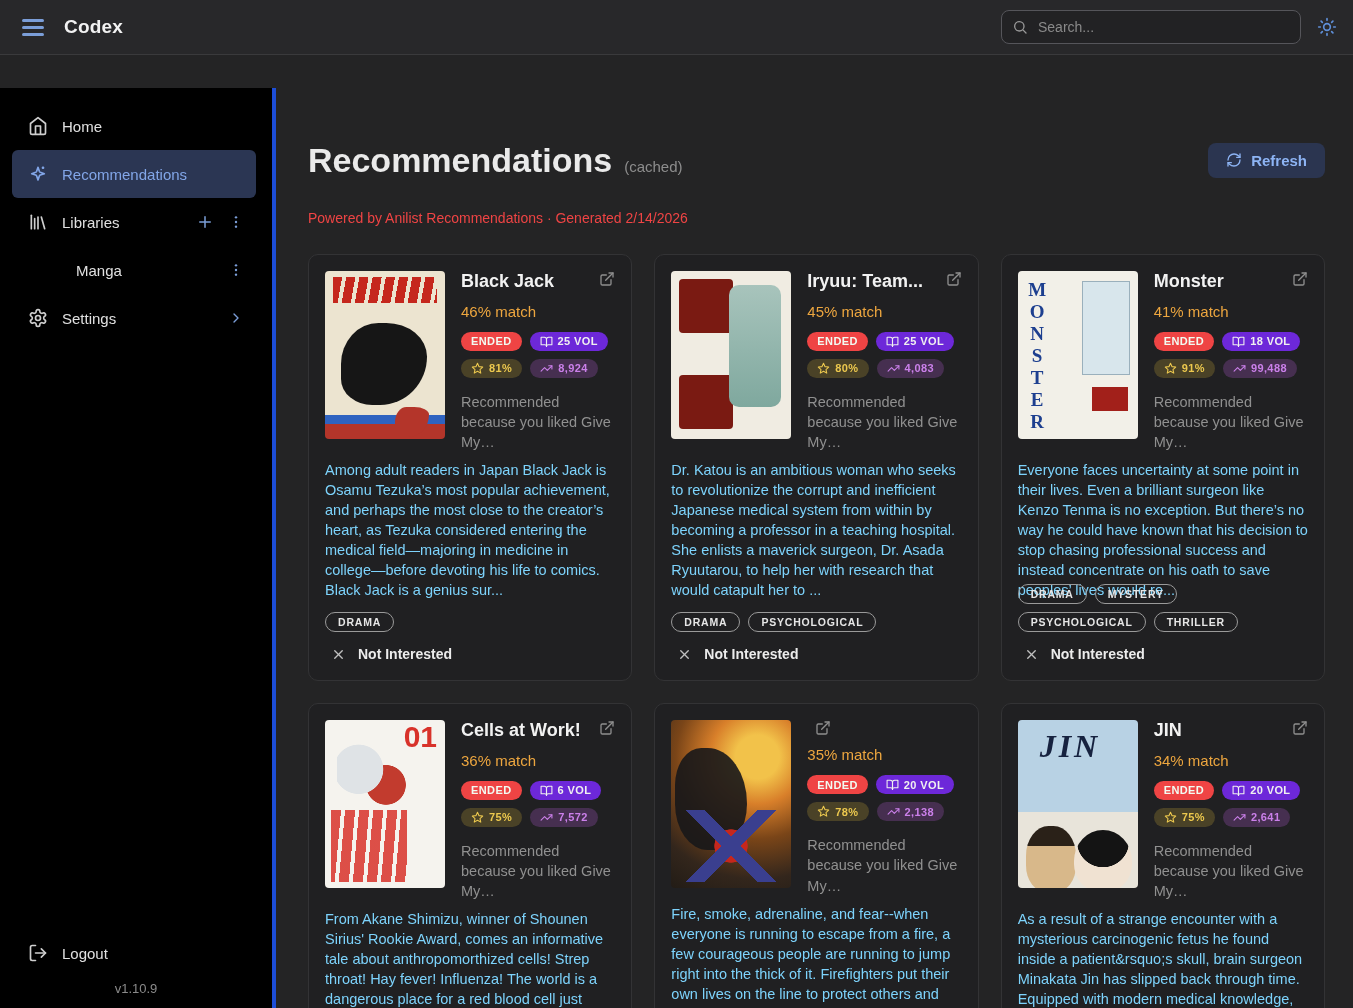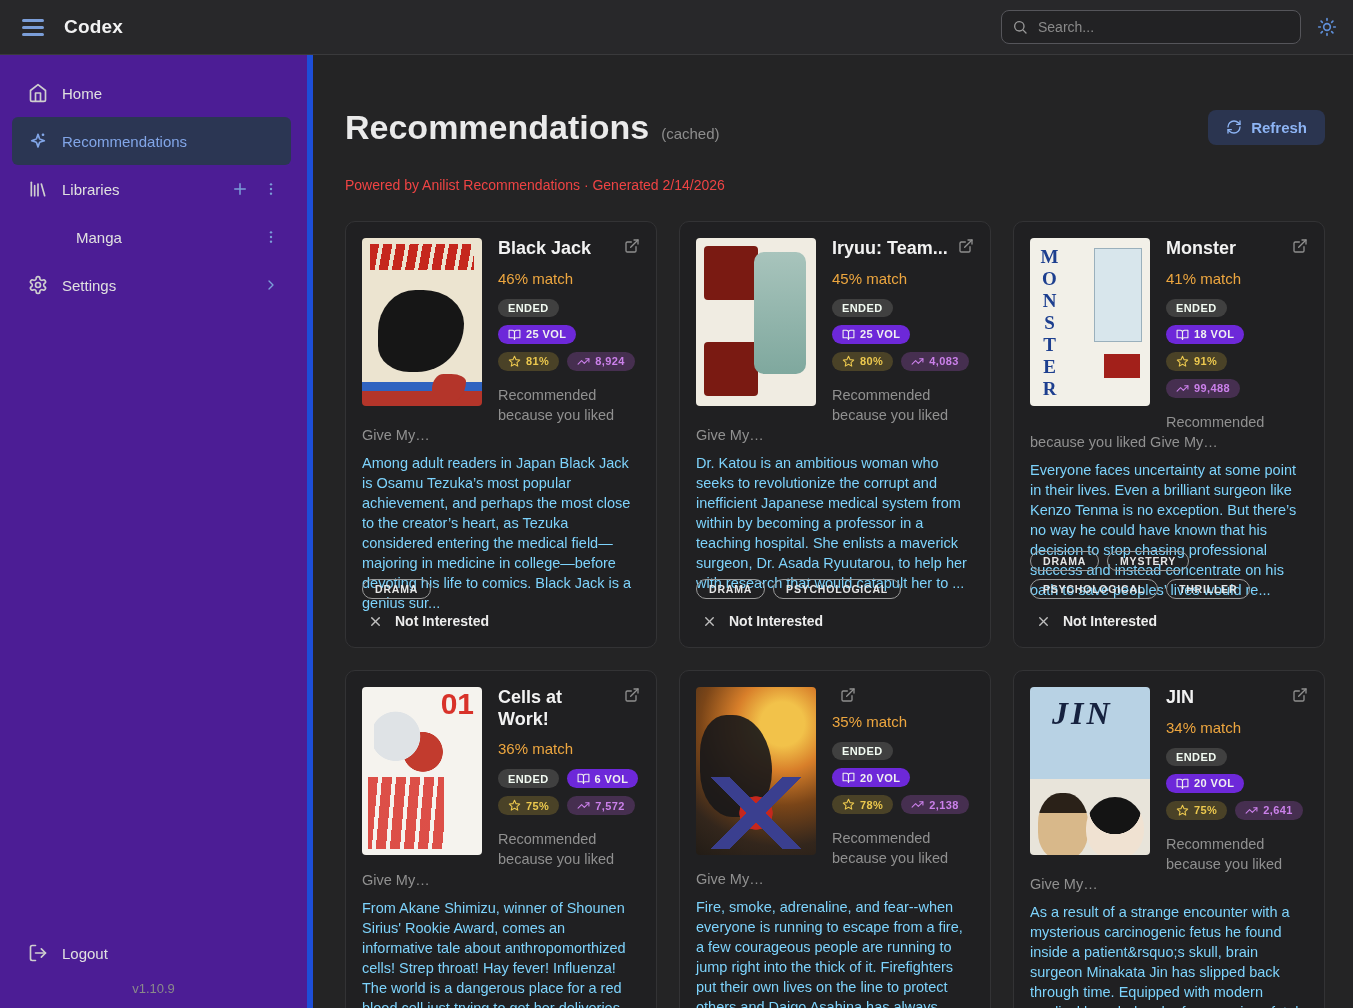--- a/index.html
+++ b/index.html
@@ -1,38 +1,38 @@
 <!DOCTYPE html>
 <html><head>
 <meta charset="utf-8">
 <style>
   * { margin:0; padding:0; box-sizing:border-box; }
   html,body { width:1353px; height:1008px; overflow:hidden; background:#242425;
     font-family:"Liberation Sans","DejaVu Sans",sans-serif; color:#e4e4e4; }
-  .app { display:flex; flex-direction:column; height:1008px; }
+  .app { display:flex; flex-direction:column; height:1008px;gap:33px; }
 
   
   .topbar { height:55px; flex:none; background:#28282a; border-bottom:1px solid #3a3a3c;
     display:flex; align-items:center; padding:0 16px; }
   .hamburger { width:34px; height:34px; background:none; border:none; cursor:pointer;
     display:flex; flex-direction:column; justify-content:center; gap:4px; padding:6px; }
   .hamburger span { display:block; height:3px; border-radius:2px; background:#7b9ed8; }
   .app-name { margin-left:14px; font-size:19px; font-weight:700; color:#f2f2f2; letter-spacing:.2px; }
   .topbar-right { margin-left:auto; display:flex; align-items:center; gap:16px; }
   .search-wrap { position:relative; }
   .search-wrap svg { position:absolute; left:11px; top:50%; transform:translateY(-50%); color:#9a9a9a; }
   .search-input { width:300px; height:34px; background:#222224; border:1px solid #55555a;
     border-radius:8px; color:#d8d8d8; font-size:14px; padding:0 12px 0 36px; outline:none;
     font-family:inherit; }
   .search-input::placeholder { color:#8a8a8a; }
   .icon-btn { background:none; border:none; cursor:pointer; color:#5f8fd8; display:flex; align-items:center; }
 
   
   .content { display:flex; flex:1; min-height:0; }
-  .sidebar { width:313px; flex:none; background:#4c1d95; border-right:6px solid #1d4ed8;
+  .sidebar { width:276px; flex:none; background:#000000; border-right:4px solid #1d4ed8;
     display:flex; flex-direction:column; padding-top:14px; }
   .side-item { display:flex; align-items:center; height:48px; margin:0 16px 0 12px;
     padding:0 12px 0 16px; border-radius:6px; background:none; border:none; cursor:pointer;
     color:#e0e0e0; font-size:15px; font-family:inherit; text-align:left; }
   .side-item .lbl { margin-left:14px; }
   .side-item .icn { color:#cfcfcf; display:flex; }
   .side-item.active { background:#2b3653; color:#82a6e8; }
   .side-item.active .icn { color:#82a6e8; }
   .side-item .right { margin-left:auto; display:flex; align-items:center; gap:14px; color:#7b9ed8; }
   .side-item.sub { padding-left:50px; }
@@ -58,21 +58,21 @@
   .card-main { flex:1 1 auto; min-height:0; }
   .cover { float:left; width:120px; height:168px; border-radius:4px; margin:0 16px 10px 0;
     position:relative; overflow:hidden; }
   .card-head { display:flex; align-items:flex-start; justify-content:space-between; }
   .card-title { font-size:18px; font-weight:700; color:#f2f2f2; line-height:1.2; }
   .ext-link { color:#8f8f8f; flex:none; margin-left:8px; background:none; border:none; cursor:pointer; display:flex; }
   .match { margin-top:10px; font-size:15px; color:#eda63f; font-weight:500; }
   .badges { display:flex; flex-wrap:wrap; gap:8px; margin-top:12px; }
   .badge { display:inline-flex; align-items:center; gap:5px; padding:3px 10px; border-radius:999px;
     font-size:11px; font-weight:700; letter-spacing:.4px; white-space:nowrap; }
-  .badge.ended { background:#404040; color:#f2fbf2; }
+  .badge.ended { background:#ef4444; color:#f2fbf2; }
   .badge.vol { background:#6d28d9; color:#f0f0f0; }
   .badge.rating { background:#4a4227; color:#ecc84e; }
   .badge.pop { background:#462f50; color:#cb80ea; }
   .reason { margin-top:14px; font-size:14.5px; line-height:1.4; color:#909090; }
   .desc { margin-top:8px; font-size:14.5px; line-height:1.38; color:#7dd3fc; }
   .tags { display:flex; flex-wrap:wrap; gap:8px; margin-top:24px; }
   .tag { border:1.5px solid #9a9a9a; color:#e6e6e6; padding:3px 12px; border-radius:999px;
     font-size:10.5px; font-weight:700; letter-spacing:.8px; }
   .not-int { margin:14px 0 2px; display:flex; align-items:center; gap:12px; background:none;
     border:none; color:#ececec; font-size:14px; font-weight:600; cursor:pointer; font-family:inherit;

